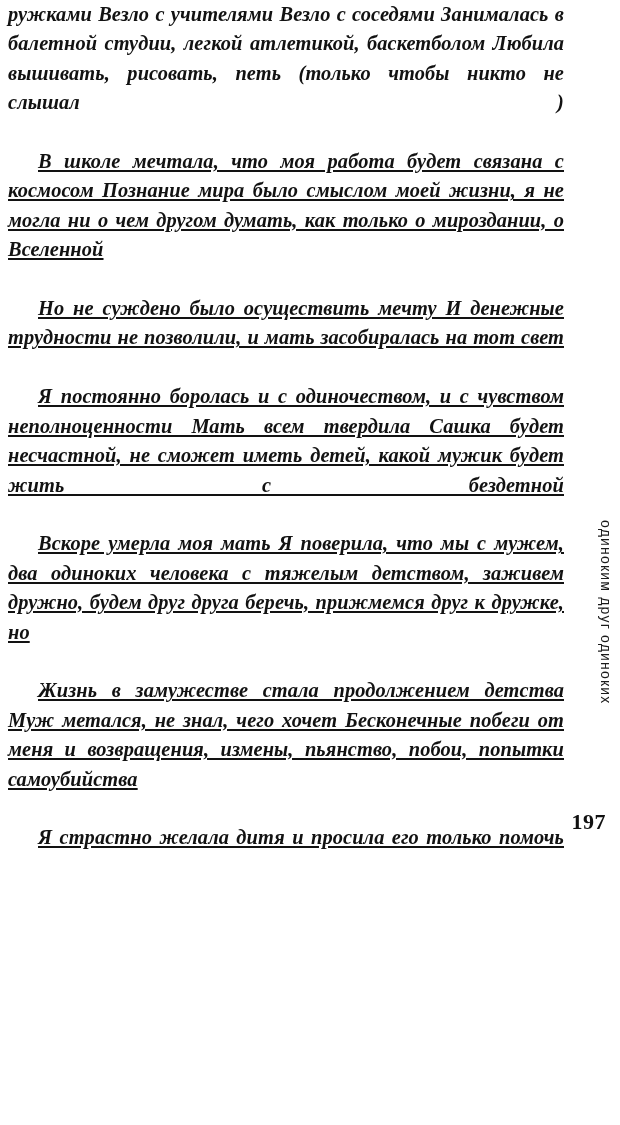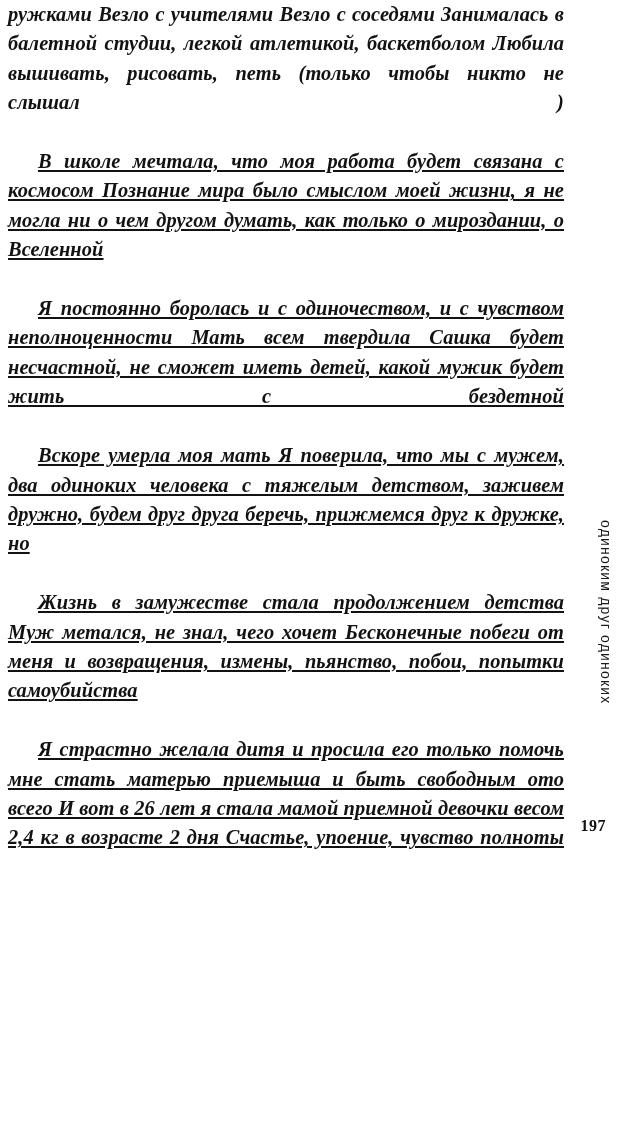--- a/index.html
+++ b/index.html
@@ -59,33 +59,34 @@
     text-orientation: mixed;
     white-space: nowrap;
     text-align: left;
   }
   .page-number {
     position: absolute;
     right: 14px;
     bottom: 14px;
     font-family: "Liberation Serif", serif;
     font-weight: bold;
-    font-size: 16px;
+    font-size: 22px;
     color: #111111;
     letter-spacing: 0.5px;
   }
 </style>
 </head>
 <body>
 
 <div class="page">
 
   <div class="text-column">
     <p class="para first">ружками  Везло с учителями  Везло с соседями  Занималась в балетной студии, легкой атлетикой, баскетболом  Любила вышивать, рисовать, петь (только чтобы никто не слышал   )</p>
     <p class="para indent">В школе мечтала, что моя работа будет связана с космосом  Познание мира было смыслом моей жизни, я не могла ни о чем другом думать, как только о мироздании, о Вселенной</p>
+    <p class="para indent">Но не суждено было осуществить мечту  И денежные трудности не позволили, и мать засобиралась на тот свет</p>
     <p class="para indent">Я постоянно боролась и с одиночеством, и с чувством неполноценности  Мать всем твердила  Сашка будет несчастной, не сможет иметь детей, какой мужик будет жить с бездетной</p>
     <p class="para indent">Вскоре умерла моя мать  Я поверила, что мы с мужем, два одиноких человека с тяжелым детством, заживем дружно, будем друг друга беречь, прижмемся друг к дружке, но</p>
     <p class="para indent">Жизнь в замужестве стала продолжением детства  Муж метался, не знал, чего хочет  Бесконечные побеги от меня и возвращения, измены, пьянство, побои, попытки самоубийства</p>
     <p class="para indent">Я страстно желала дитя и просила его только помочь мне стать матерью приемыша и быть свободным ото всего   И вот в 26 лет я стала мамой приемной девочки весом 2,4 кг в возрасте 2 дня   Счастье, упоение, чувство полноты и удовлетворения жизни влилось в меня</p>
   </div>
 
   <div class="side-note">одиноким друг одиноких</div>
 
   <div class="page-number">197</div>
 

